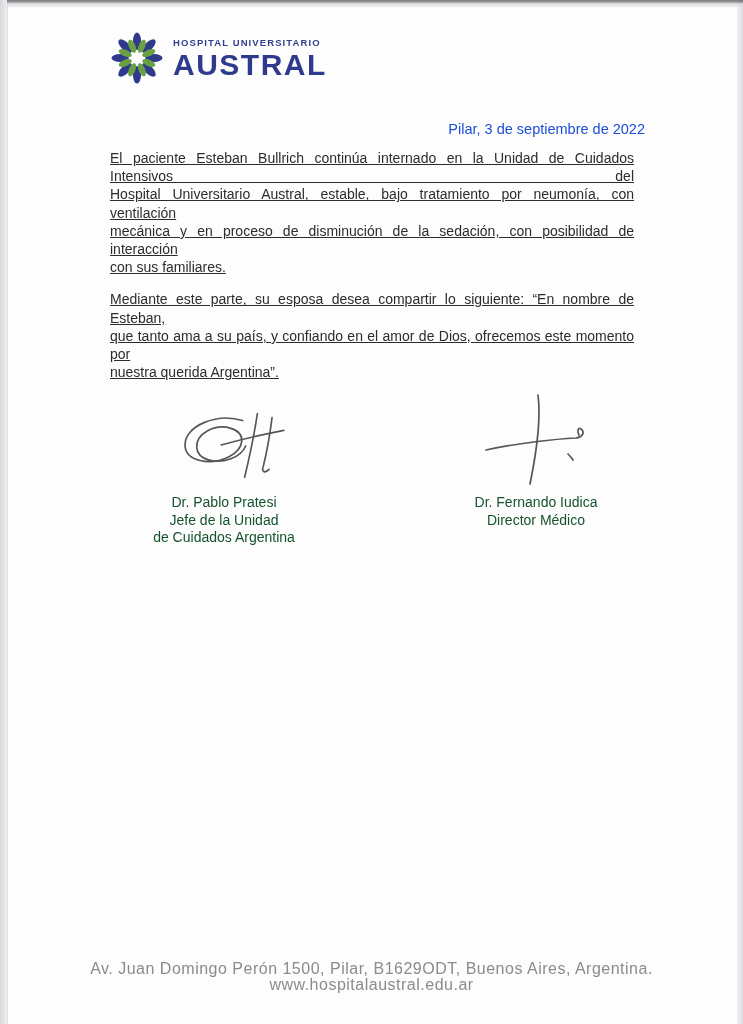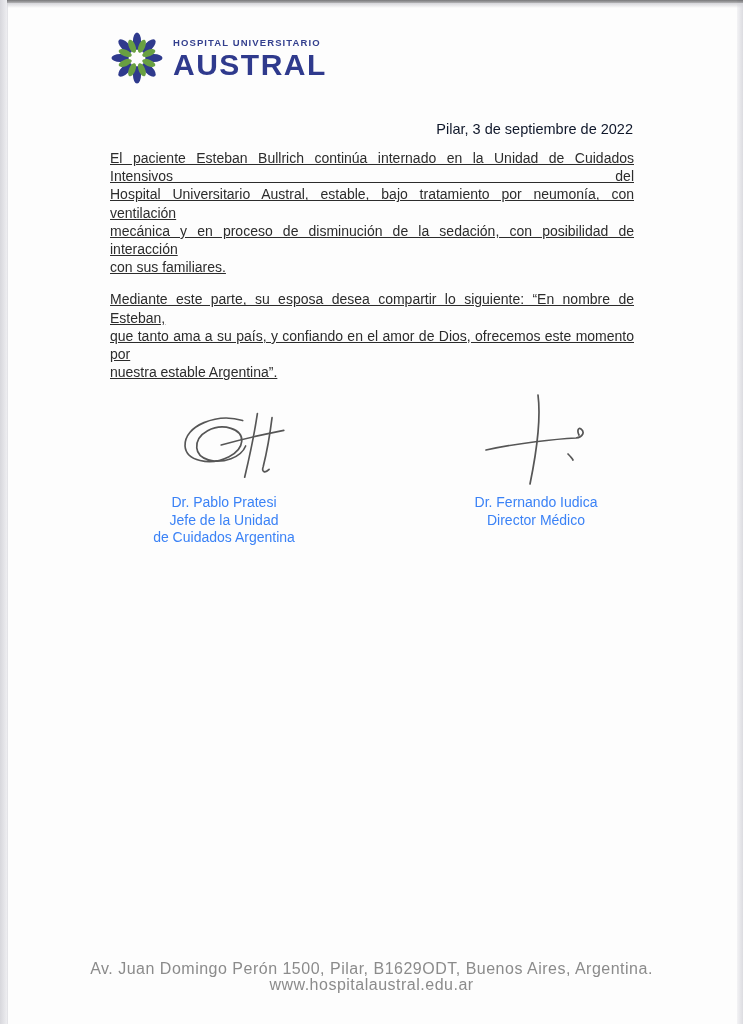--- a/index.html
+++ b/index.html
@@ -41,38 +41,38 @@
     font-size: 9.5px; letter-spacing: 1.1px; font-weight: 600;
     color: #333f8e; white-space: nowrap;
   }
   .logo-large {
     font-size: 30px; letter-spacing: 1.5px; font-weight: 600;
     color: #2f3a8d; line-height: 1.0; margin-top: 2px; white-space: nowrap;
   }
 
   
   .date-line {
-    position: absolute; top: 121px; right: 110px;
-    font-size: 14.5px; color: #0f172a;
+    position: absolute; top: 121px; right: 98px;
+    font-size: 14.5px; color: #1d4ed8;
   }
 
   
   .letter-body { position: absolute; left: 110px; top: 149px; width: 524px; }
   .para { margin: 0 0 14px 0; font-size: 14px; line-height: 18.2px; }
   .para .jl { text-align: justify; text-align-last: justify; text-decoration: underline; }
   .para .jl.jl-last { text-align-last: auto; }
 
   
   .sig-svg { position: absolute; }
   .sig-svg path { fill: none; stroke: #565656; stroke-width: 1.7; stroke-linecap: round; }
   .sig-pratesi { left: 166px; top: 400px; width: 128px; height: 88px; }
   .sig-iudica  { left: 478px; top: 392px; width: 116px; height: 96px; }
   .sig-block {
     position: absolute; top: 494px; width: 214px;
-    text-align: center; font-size: 14px; line-height: 17.6px; color: #3b82f6;
+    text-align: center; font-size: 14px; line-height: 17.6px; color: #14532d;
   }
   .sig-block-left  { left: 117px; }
   .sig-block-right { left: 429px; }
 
   
   .letter-footer {
     position: absolute; left: 0; right: 0; top: 961px;
     text-align: center; color: #8b8b8b;
     font-size: 16px; letter-spacing: 0.5px; line-height: 16px;
   }
@@ -122,21 +122,21 @@
   <div class="letter-body">
     <div class="para">
         <div class="jl">El paciente Esteban Bullrich continúa internado en la Unidad de Cuidados Intensivos del</div>
         <div class="jl">Hospital Universitario Austral, estable, bajo tratamiento por neumonía, con ventilación</div>
         <div class="jl">mecánica y en proceso de disminución de la sedación, con posibilidad de interacción</div>
         <div class="jl jl-last">con sus familiares.</div>
       </div>
     <div class="para">
         <div class="jl">Mediante este parte, su esposa desea compartir lo siguiente: “En nombre de Esteban,</div>
         <div class="jl">que tanto ama a su país, y confiando en el amor de Dios, ofrecemos este momento por</div>
-        <div class="jl jl-last">nuestra estable Argentina”.</div>
+        <div class="jl jl-last">nuestra querida Argentina”.</div>
       </div>
   </div>
 
   <svg class="sig-svg sig-pratesi" viewBox="0 0 130 90" aria-hidden="true">
     <path d="M78,21 C52,13 18,26 19,47 C20,62 44,68 64,58 C80,50 82,34 66,29 C50,24 30,34 31,49 C32,61 50,66 66,60 C74,57 79,52 81,47"></path>
     <path d="M93,14 C90,34 85,58 80,79"></path>
     <path d="M56,46 C78,40 100,35 120,31"></path>
     <path d="M108,18 C106,34 103,52 99,68 C97,74 101,75 105,71"></path>
   </svg>
   <svg class="sig-svg sig-iudica" viewBox="0 0 116 96" aria-hidden="true">

